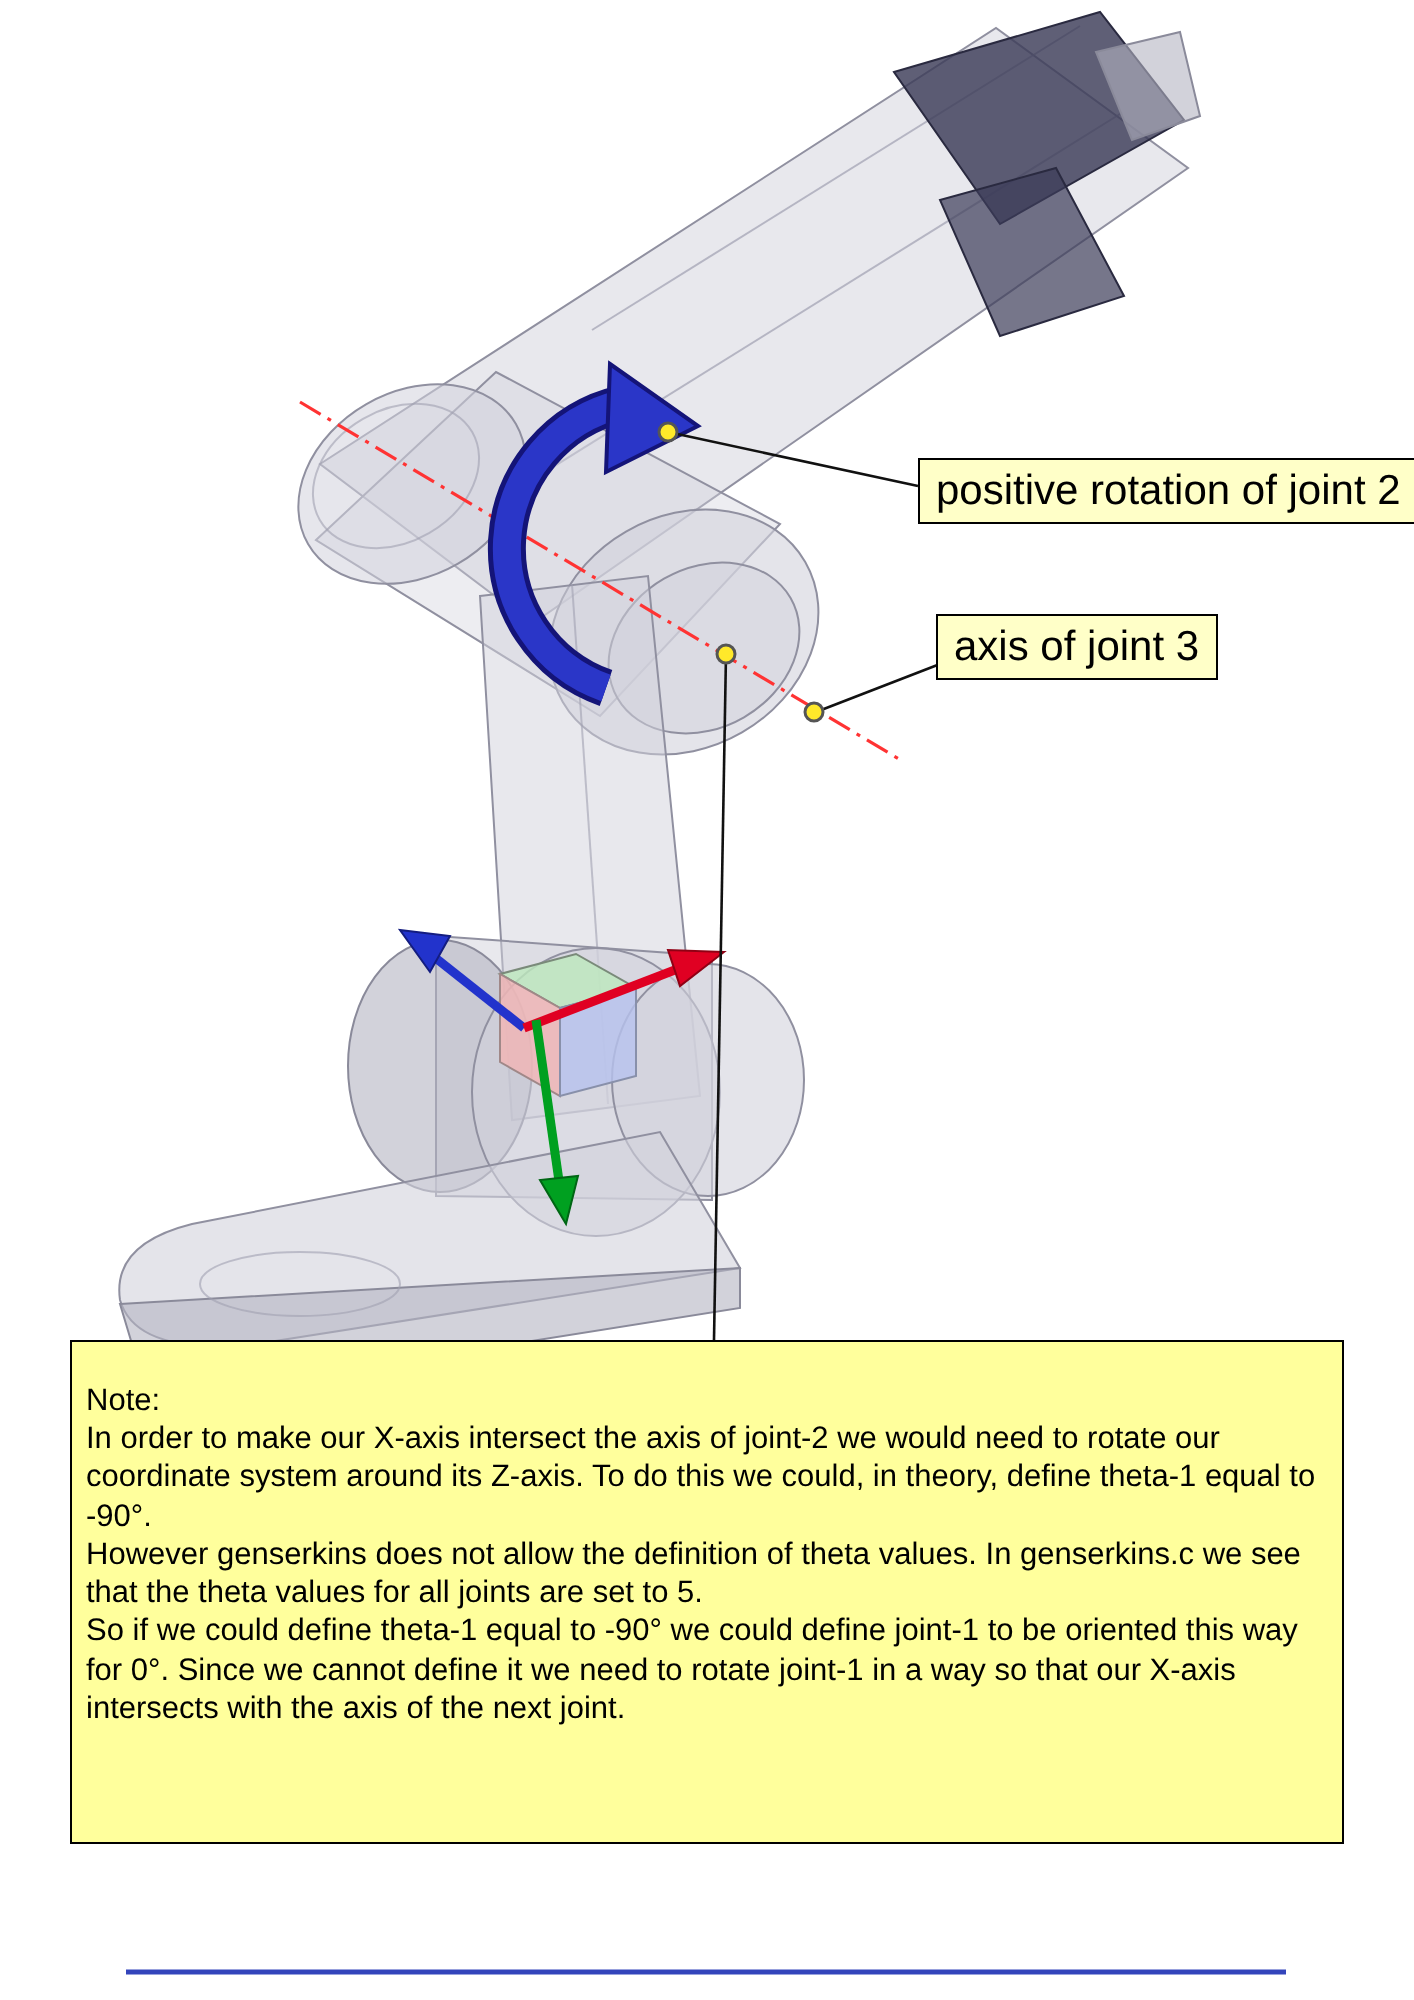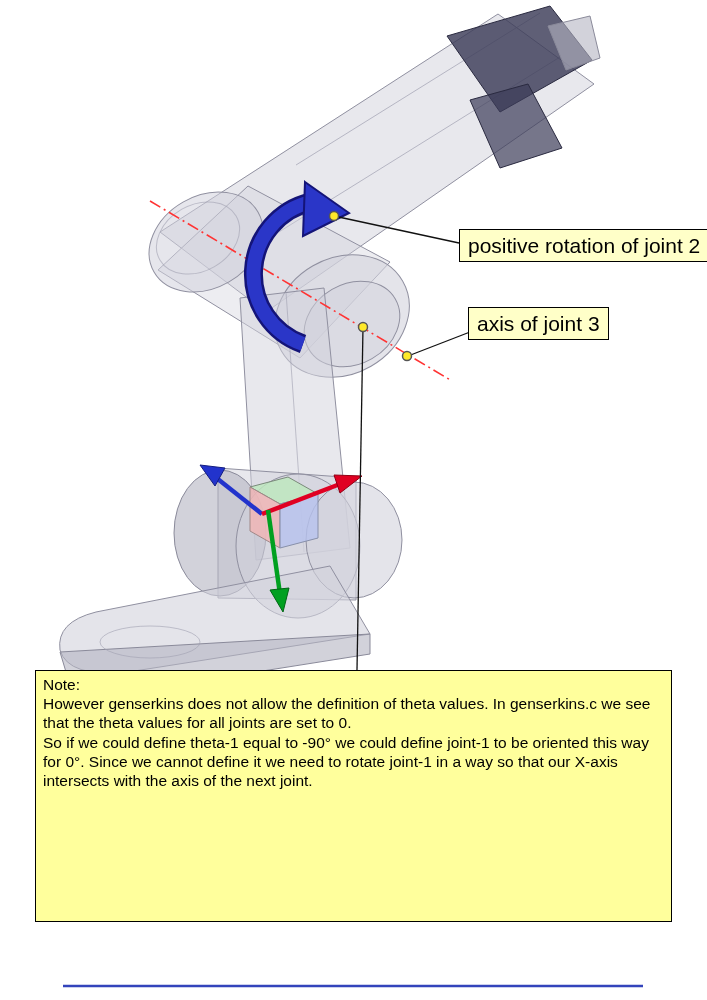--- a/index.html
+++ b/index.html
@@ -39,21 +39,21 @@
     position:absolute; background:var(--callout-bg,#ffffc8);
     border:1px solid var(--border,#000); padding:3px 8px;
     font-size:21px; line-height:1.2; white-space:nowrap;
   }
   #callout-rotation { left:459px; top:229px; }
   #callout-axis     { left:468px; top:307px; }
 
   .note-box {
     position:absolute; left:35px; top:670px; width:637px; min-height:252px;
     background:var(--note-bg,#ffff9c); border:1px solid var(--border,#000);
-    padding:4px 7px 8px 7px; font-size:15.5px; line-height:1.24;
+    padding:20px 7px 8px 7px; font-size:15.5px; line-height:1.24;
   }
   .note-box p { margin:0; }
 </style>
 </head>
 <body>
 
 <div class="canvas">
 
   <svg class="scene" width="707" height="1000" viewBox="0 0 707 1000">
 
@@ -138,17 +138,18 @@
 
   <div class="callout" id="callout-rotation">
     <span>positive rotation of joint 2</span>
   </div>
   <div class="callout" id="callout-axis">
     <span>axis of joint 3</span>
   </div>
 
   <div class="note-box">
     <p>Note:</p>
-    <p>However genserkins does not allow the definition of theta values. In genserkins.c we see that the theta values for all joints are set to 0.</p>
+    <p>In order to make our X-axis intersect the axis of joint-2 we would need to rotate our coordinate system around its Z-axis. To do this we could, in theory,  define theta-1 equal to -90°.</p>
+    <p>However genserkins does not allow the definition of theta values. In genserkins.c we see that the theta values for all joints are set to 5.</p>
     <p>So if we could define theta-1 equal to -90° we could define joint-1  to be oriented this way for 0°.  Since we cannot define it we need to rotate joint-1 in a way so that our X-axis intersects with the axis of the next joint.</p>
   </div>
 
 </div>
 
 </body></html>

